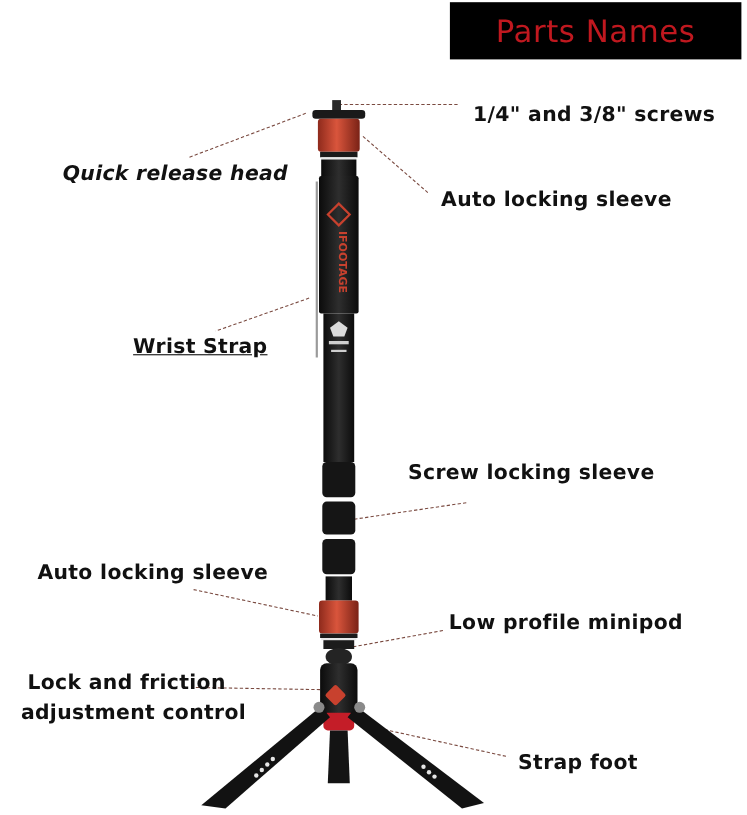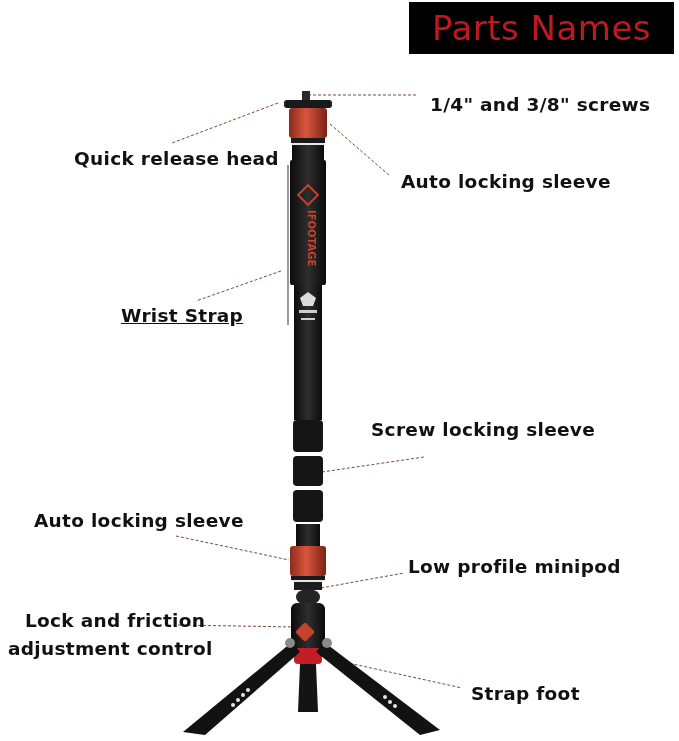--- a/index.html
+++ b/index.html
@@ -1,20 +1,20 @@
 <!DOCTYPE html>
 <html><head>
 <meta charset="utf-8">
 <style>
   html, body { margin: 0; padding: 0; background: #ffffff; }
   body { width: 679px; height: 741px; position: relative; overflow: hidden;
          font-family: "DejaVu Sans", sans-serif; }
   .title-box { position: absolute; left: 409px; top: 2px; width: 265px; height: 52px;
                background: #000000; display: flex; align-items: center; justify-content: center; }
-  .title-text { color: #c0181f; font-family: "DejaVu Sans", sans-serif; font-size: 34px;
+  .title-text { color: #c0181f; font-family: "DejaVu Sans", sans-serif; font-size: 28px;
                 letter-spacing: 0.5px; }
   .label { position: absolute; color: #111111; font-weight: bold; font-size: 18.5px;
            font-family: "DejaVu Sans", sans-serif; white-space: nowrap; letter-spacing: 0.3px; line-height: 1.45; }
   svg.art { position: absolute; left: 0; top: 0; }
 </style>
 </head>
 <body>
 
 <div class="title-box">
   <span class="title-text">Parts Names</span>
@@ -93,21 +93,21 @@
         <circle cx="238" cy="700" r="2"></circle>
         <circle cx="233" cy="705" r="2"></circle>
       <circle cx="385" cy="697" r="2"></circle>
         <circle cx="390" cy="702" r="2"></circle>
         <circle cx="395" cy="706" r="2"></circle>
     </g>
   </g>
 </svg>
 
 <div class="label" style="left:430px; top:92px;">1/4" and 3/8" screws</div>
-<div class="label" style="left:74px;  top:146px;">Quick release head</div>
+<div class="label" style="left:57px;  top:146px;font-style:italic;">Quick release head</div>
 <div class="label" style="left:401px; top:169px;">Auto locking sleeve</div>
 <div class="label" style="left:121px; top:303px;text-decoration:underline;">Wrist Strap</div>
 <div class="label" style="left:371px; top:417px;">Screw locking sleeve</div>
 <div class="label" style="left:34px;  top:508px;">Auto locking sleeve</div>
 <div class="label" style="left:408px; top:554px;">Low profile minipod</div>
 <div class="label" style="left:1px;   top:608px;margin-left:24px;">Lock and friction</div>
-<div class="label" style="left:8px;   top:636px;">adjustment control</div>
+<div class="label" style="left:19px;   top:636px;">adjustment control</div>
 <div class="label" style="left:471px; top:681px;">Strap foot</div>
 
 </body></html>

